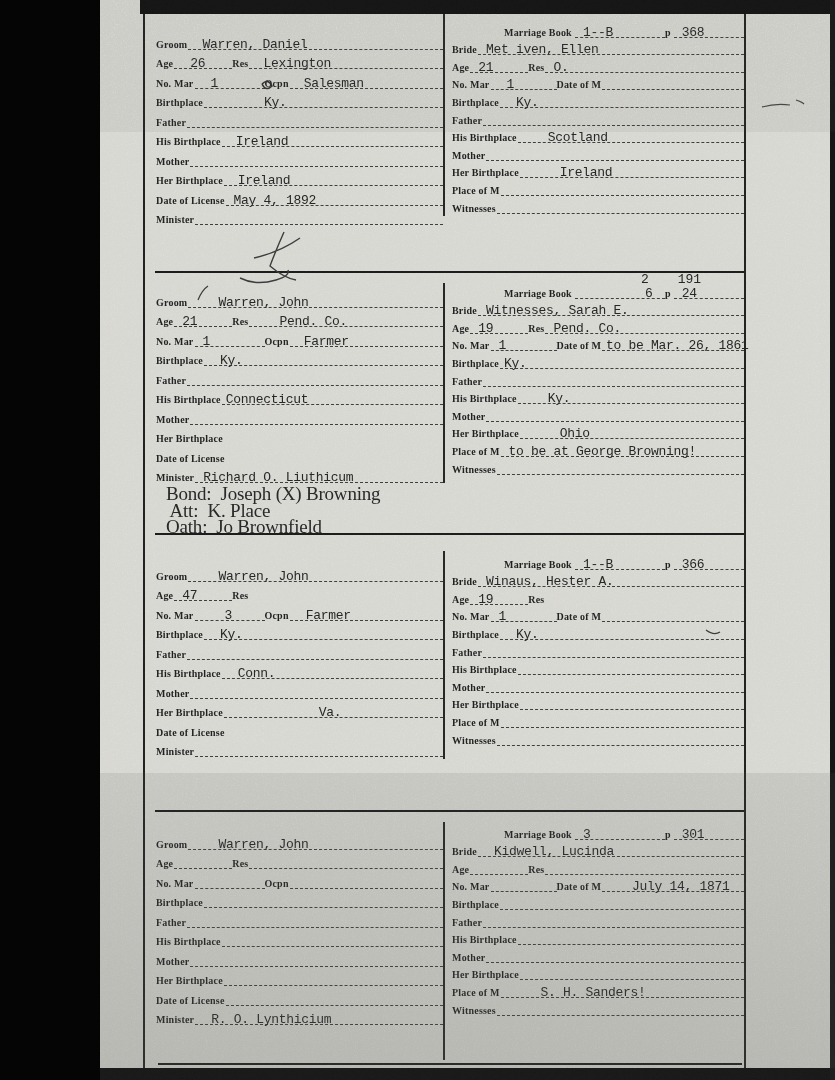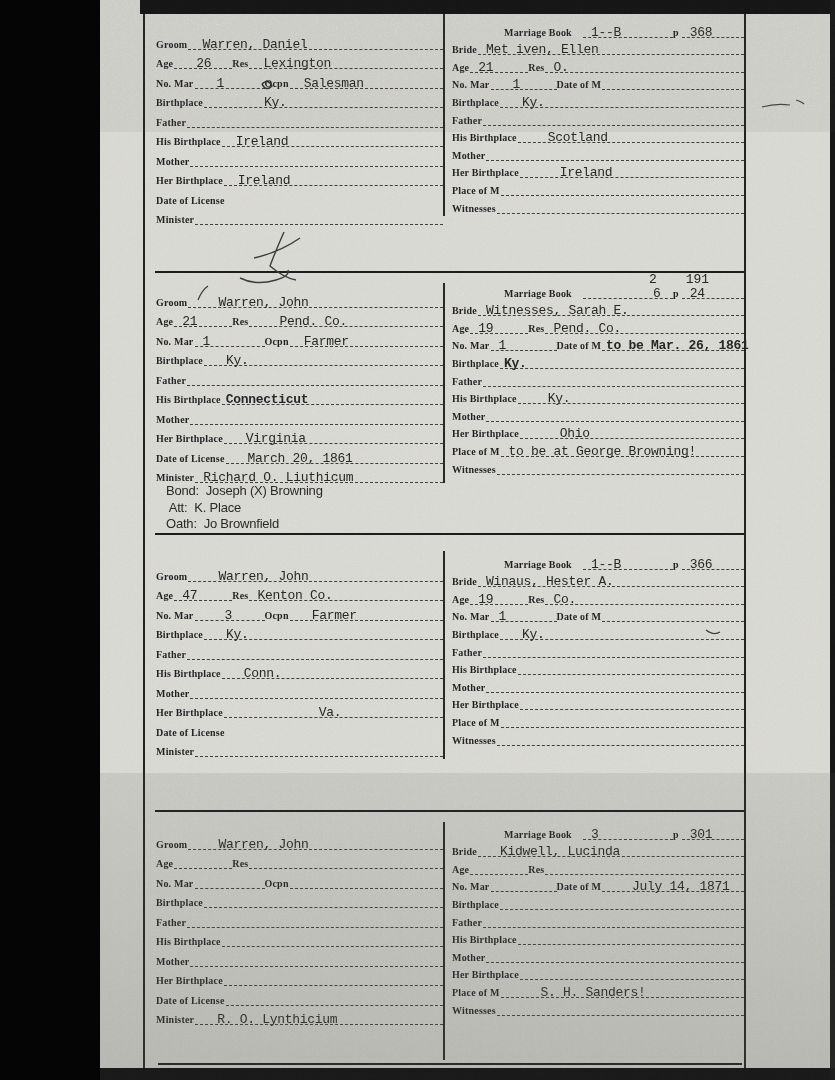--- a/index.html
+++ b/index.html
@@ -16,30 +16,30 @@
   .divider{position:absolute;width:2px;background:#222;}
   
   .card{position:absolute;width:287px;}
   .card.bcol{width:292px;}
   .row{display:flex;align-items:flex-end;height:19.5px;}
   .bcol .row{height:17.6px;}
   .lbl{font-size:10px;font-weight:bold;color:#1b1b1b;white-space:nowrap;letter-spacing:.2px;
        line-height:11px;padding-right:1px;}
   .seg{flex:1 1 auto;border-bottom:1.6px dashed #3c3c3c;position:relative;height:100%;}
   .seg.w58{flex:0 0 58px;} .seg.w70{flex:0 0 70px;} .seg.w66{flex:0 0 66px;}
-  .seg.w90{flex:0 0 90px;margin-left:8px;}
+  .seg.w90{flex:0 0 90px;}
   .val{position:absolute;bottom:-3px;left:14px;font-family:"Liberation Mono",monospace;
        font-size:13px;color:#222;white-space:nowrap;letter-spacing:-.3px;}
-  .l4 .val{left:4px;font-weight:bold;} .l8 .val{left:8px;} .l22 .val{left:22px;} .l30 .val{left:30px;}
+  .l4 .val{left:4px;} .l8 .val{left:8px;} .l22 .val{left:16px;} .l30 .val{left:30px;}
   .l40 .val{left:40px;} .l60 .val{left:60px;} .l70 .val{left:70px;} .l95 .val{left:95px;text-align:right;}
   .corr{position:absolute;bottom:11px;font-family:"Liberation Mono",monospace;font-size:13px;
         color:#222;white-space:nowrap;}
   .mbrow .lbl{margin-left:52px;margin-right:2px;margin-top:32px;}
   .mbrow .plbl{margin-left:0;}
-  .notes{position:absolute;font-family:Liberation Sans, sans-serif;font-size:13px;color:#242424;
+  .notes{position:absolute;font-family:Liberation Serif, serif;font-size:19px;color:#242424;
          letter-spacing:-.2px;}
   .notes div{height:16.5px;white-space:pre;}
   .noise{position:absolute;left:100px;top:0;width:735px;height:1080px;pointer-events:none;}
   .marks{position:absolute;left:0;top:0;width:835px;height:1080px;pointer-events:none;}
   .shade{position:absolute;left:100px;top:780px;width:735px;height:288px;pointer-events:none;
          background:linear-gradient(rgba(90,90,85,0), rgba(90,90,85,.14));}
 </style>
 </head>
 <body>
 
@@ -113,20 +113,23 @@
         </span>
       </div>
     <div class="row">
         <span class="lbl">Her Birthplace</span>
         <span class="seg">
           <span class="val">Ireland</span>
         </span>
       </div>
     <div class="row">
         <span class="lbl">Date of License</span>
+        <span class="seg l8">
+          <span class="val">May 4, 1892</span>
+        </span>
       </div>
     <div class="row">
         <span class="lbl">Minister</span>
         <span class="seg">
           <span class="val"></span>
         </span>
       </div>
   </div>
 
   <div class="card bcol" style="left:452px;top:20px;">
@@ -256,29 +259,23 @@
         </span>
       </div>
     <div class="row">
         <span class="lbl">Mother</span>
         <span class="seg">
           <span class="val"></span>
         </span>
       </div>
     <div class="row">
         <span class="lbl">Her Birthplace</span>
-        <span class="seg l22">
-          <span class="val">Virginia</span>
-        </span>
       </div>
     <div class="row">
         <span class="lbl">Date of License</span>
-        <span class="seg l22">
-          <span class="val">March 20, 1861</span>
-        </span>
       </div>
     <div class="row">
         <span class="lbl">Minister</span>
         <span class="seg l8">
           <span class="val">Richard O. Liuthicum</span>
         </span>
       </div>
   </div>
   <div class="notes" style="left:166px;top:483px;">
     <div><span>Bond:</span>  <span>Joseph (X) Browning</span></div>
@@ -375,23 +372,20 @@
         <span class="seg l30">
           <span class="val">Warren, John</span>
         </span>
       </div>
     <div class="row">
         <span class="lbl">Age</span>
         <span class="seg w58 l8">
           <span class="val">47</span>
         </span>
         <span class="lbl">Res</span>
-        <span class="seg l8">
-          <span class="val">Kenton Co.</span>
-        </span>
       </div>
     <div class="row">
         <span class="lbl">No. Mar</span>
         <span class="seg w70 l30">
           <span class="val">3</span>
         </span>
         <span class="lbl">Ocpn</span>
         <span class="seg l22">
           <span class="val">Farmer</span>
         </span>
@@ -453,23 +447,20 @@
         <span class="seg l8">
           <span class="val">Winaus, Hester A.</span>
         </span>
       </div>
     <div class="row">
         <span class="lbl">Age</span>
         <span class="seg w58 l8">
           <span class="val">19</span>
         </span>
         <span class="lbl">Res</span>
-        <span class="seg l8">
-          <span class="val">Co.</span>
-        </span>
       </div>
     <div class="row">
         <span class="lbl">No. Mar</span>
         <span class="seg w66 l8">
           <span class="val">1</span>
         </span>
         <span class="lbl">Date of M</span>
         <span class="seg">
           <span class="val"></span>
         </span>

